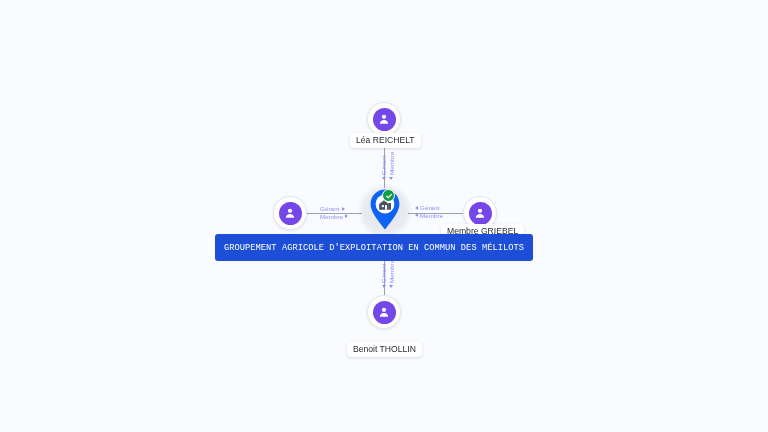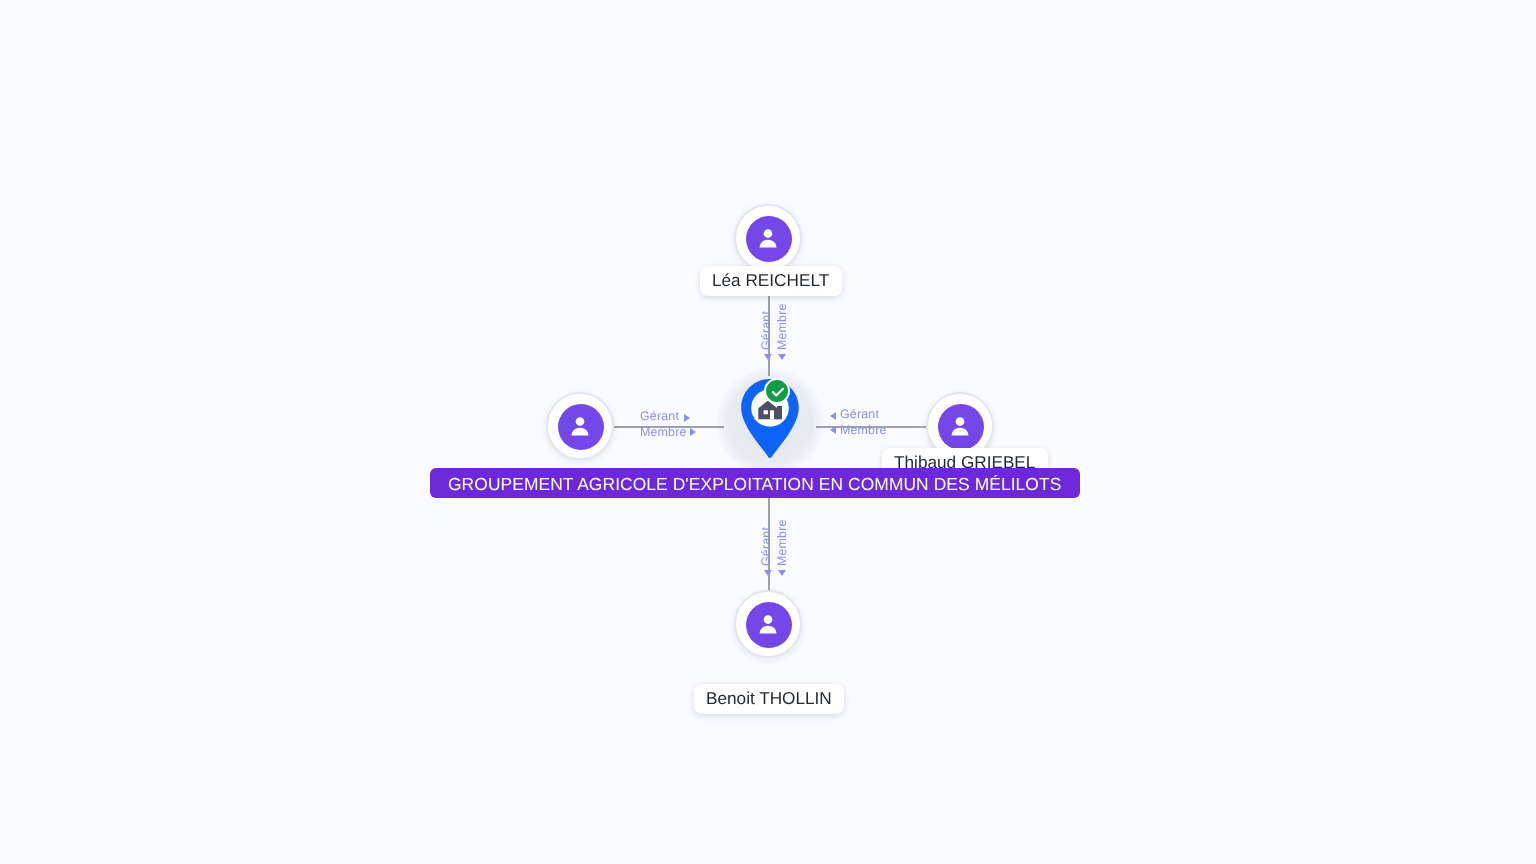--- a/index.html
+++ b/index.html
@@ -133,33 +133,33 @@
     align-items: center;
     justify-content: center;
   }
   .check-badge svg { display: block; }
 
   
   #company-label {
     position: absolute;
     left: 215px;
     top: 234px;
-    height: 15px;
+    height: 27px;
     display: flex;
     align-items: center;
     padding: 0 9px;
     border-radius: 3px;
-    background: #6d28d9;
+    background: #1d4ed8;
     color: #ffffff;
     font-size: 8.7px;
     line-height: 10px;
     letter-spacing: 0.05px;
     white-space: nowrap;
     box-sizing: border-box;
-    font-family: Liberation Sans, sans-serif;
+    font-family: Liberation Mono, monospace;
   }
 </style>
 </head>
 <body>
 
 <div id="graph-canvas">
 
   <div class="edge-line edge-v" style="left:384px; top:132px; height:56px;"></div>
   <div class="edge-line edge-v" style="left:384px; top:234px; height:66px;"></div>
   <div class="edge-line edge-h" style="left:306px; top:213px; width:56px;"></div>
@@ -229,21 +229,21 @@
   </div>
 
   <div class="person-node" style="left:463px; top:196px;">
     <span class="avatar-circle">
       <svg width="14" height="14" viewBox="0 0 24 24" aria-hidden="true">
         <circle cx="12" cy="8.2" r="3.7" fill="#ffffff"></circle>
         <path d="M4.8 20.2c0-4.1 3.3-6.6 7.2-6.6s7.2 2.5 7.2 6.6z" fill="#ffffff"></path>
       </svg>
     </span>
   </div>
-  <div class="name-label" style="left:441px; top:224px;">Thibaud GRIEBEL</div>
+  <div class="name-label" style="left:441px; top:224px;">Membre GRIEBEL</div>
 
   <div class="person-node" style="left:367px; top:295px;">
     <span class="avatar-circle">
       <svg width="14" height="14" viewBox="0 0 24 24" aria-hidden="true">
         <circle cx="12" cy="8.2" r="3.7" fill="#ffffff"></circle>
         <path d="M4.8 20.2c0-4.1 3.3-6.6 7.2-6.6s7.2 2.5 7.2 6.6z" fill="#ffffff"></path>
       </svg>
     </span>
   </div>
   <div class="name-label" style="left:347px; top:326px;margin-top:16px;">Benoit THOLLIN</div>

